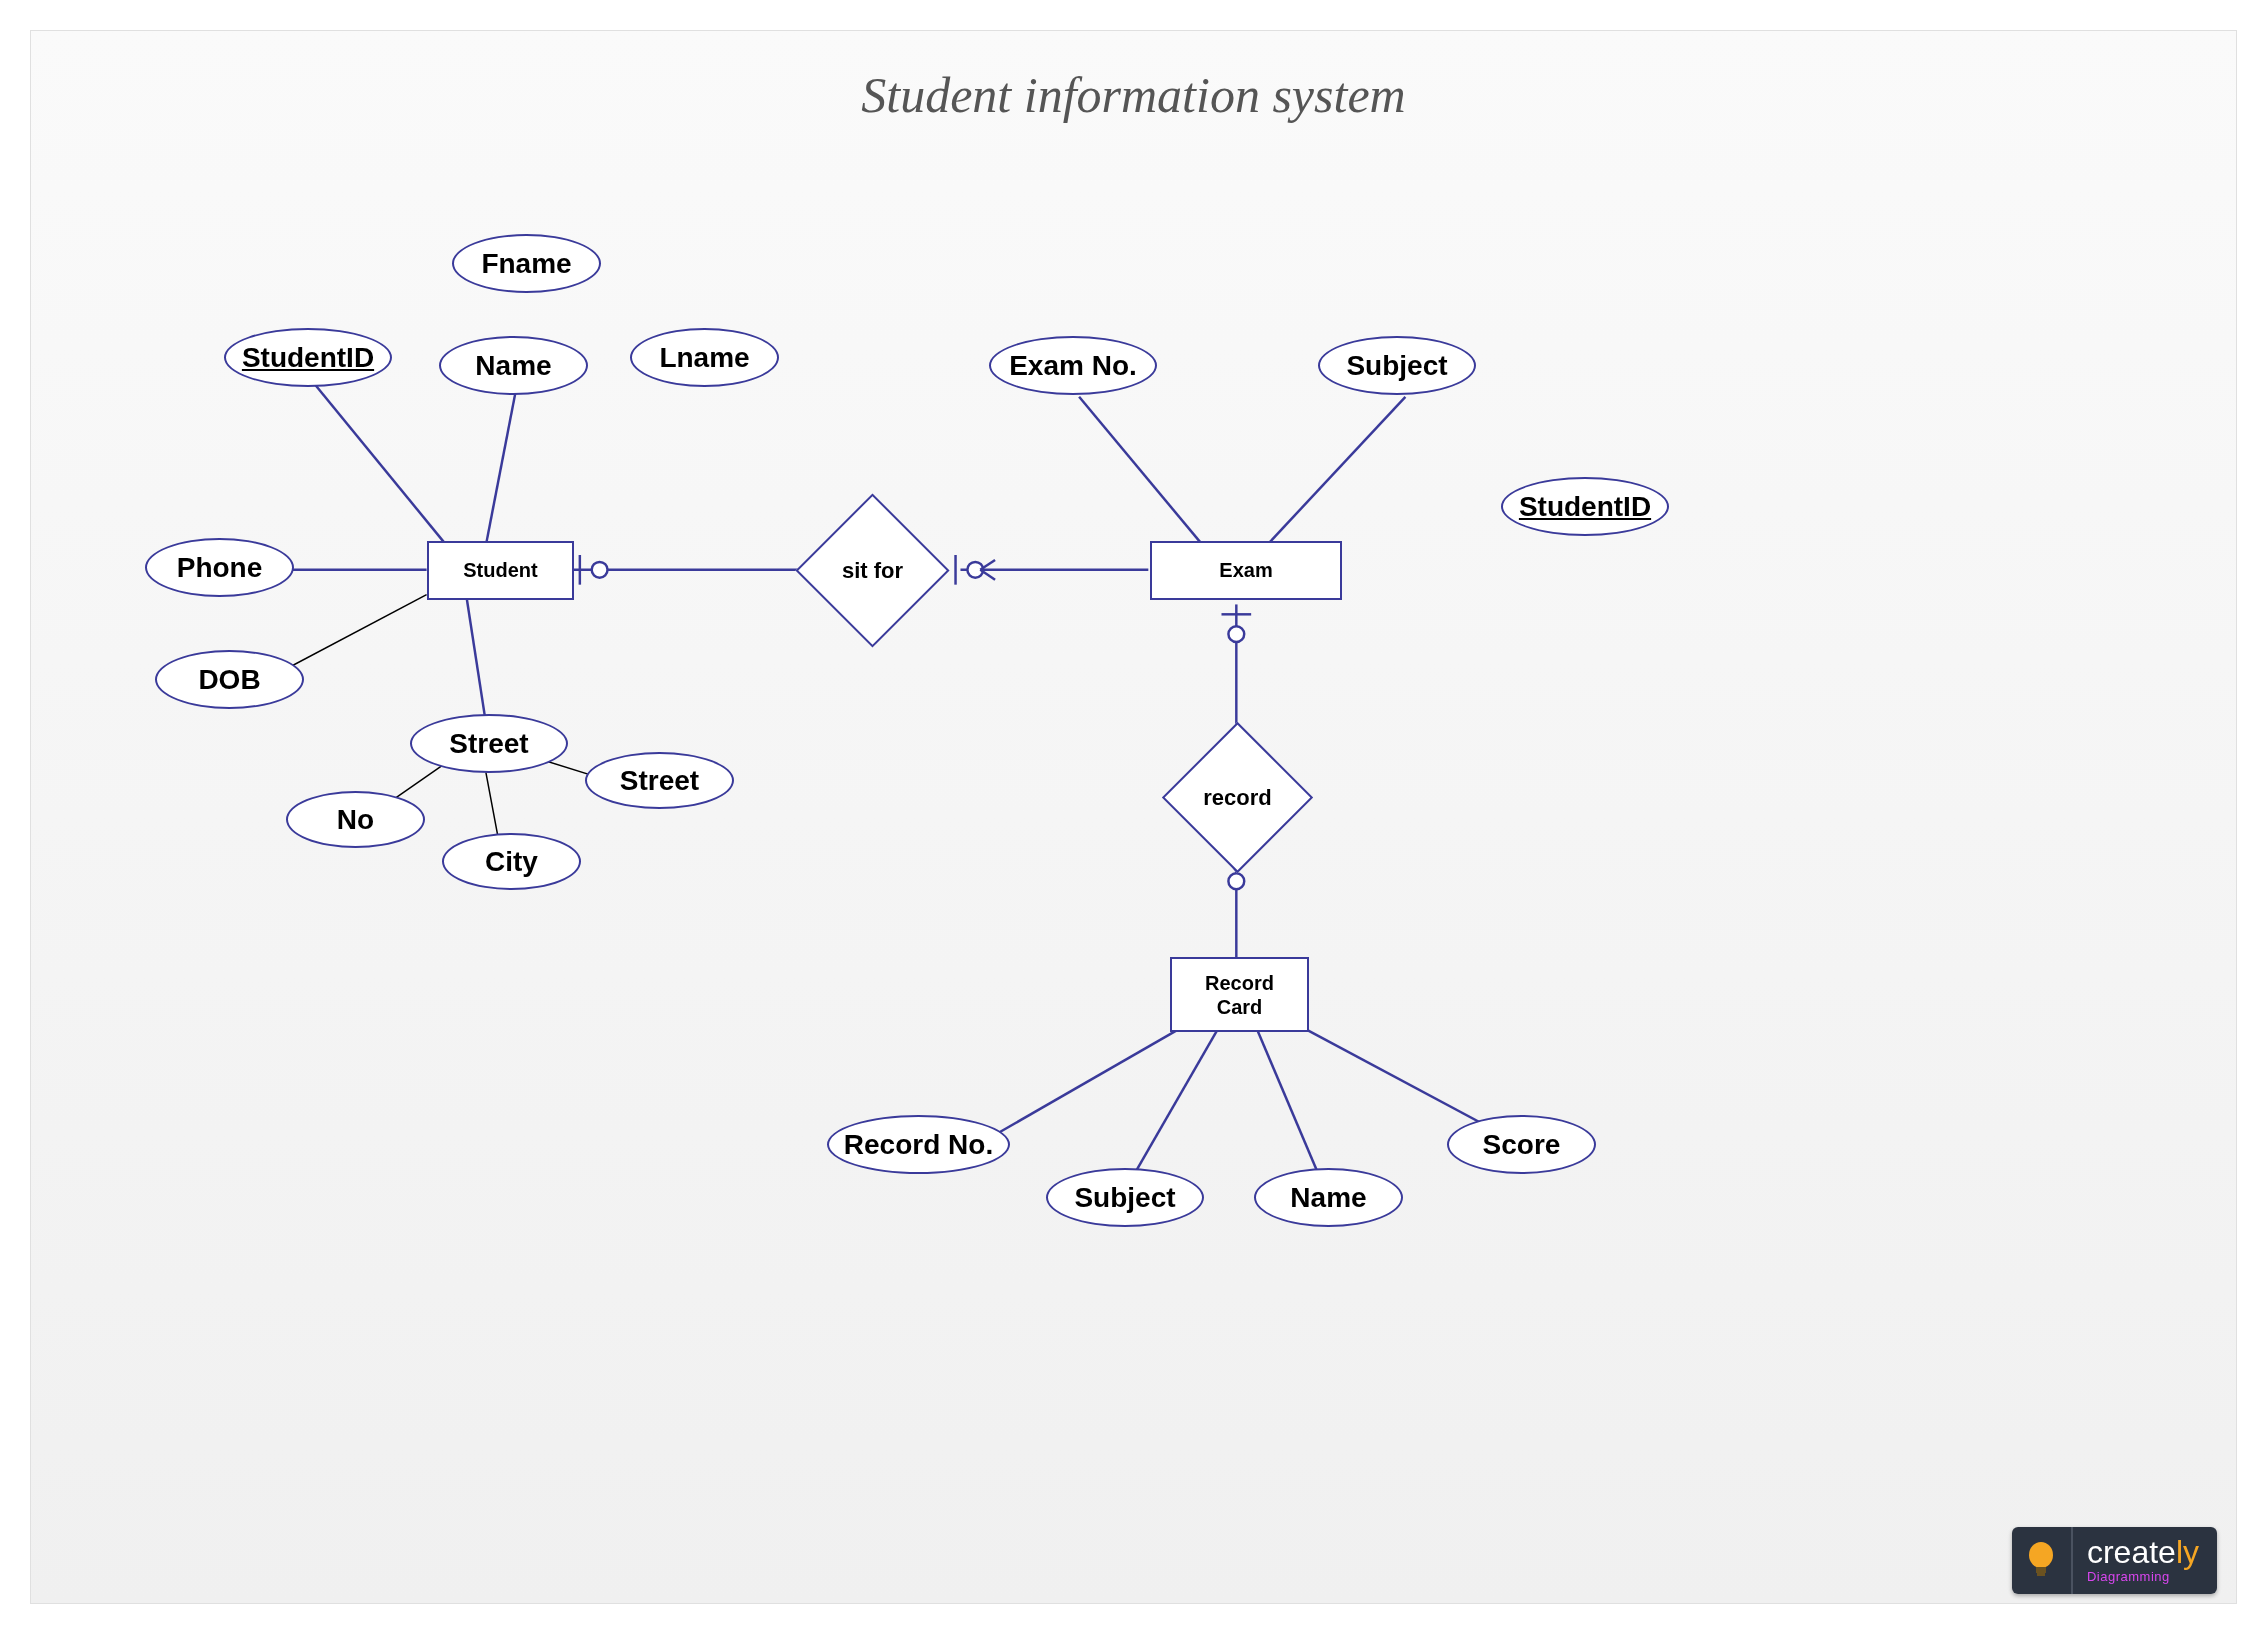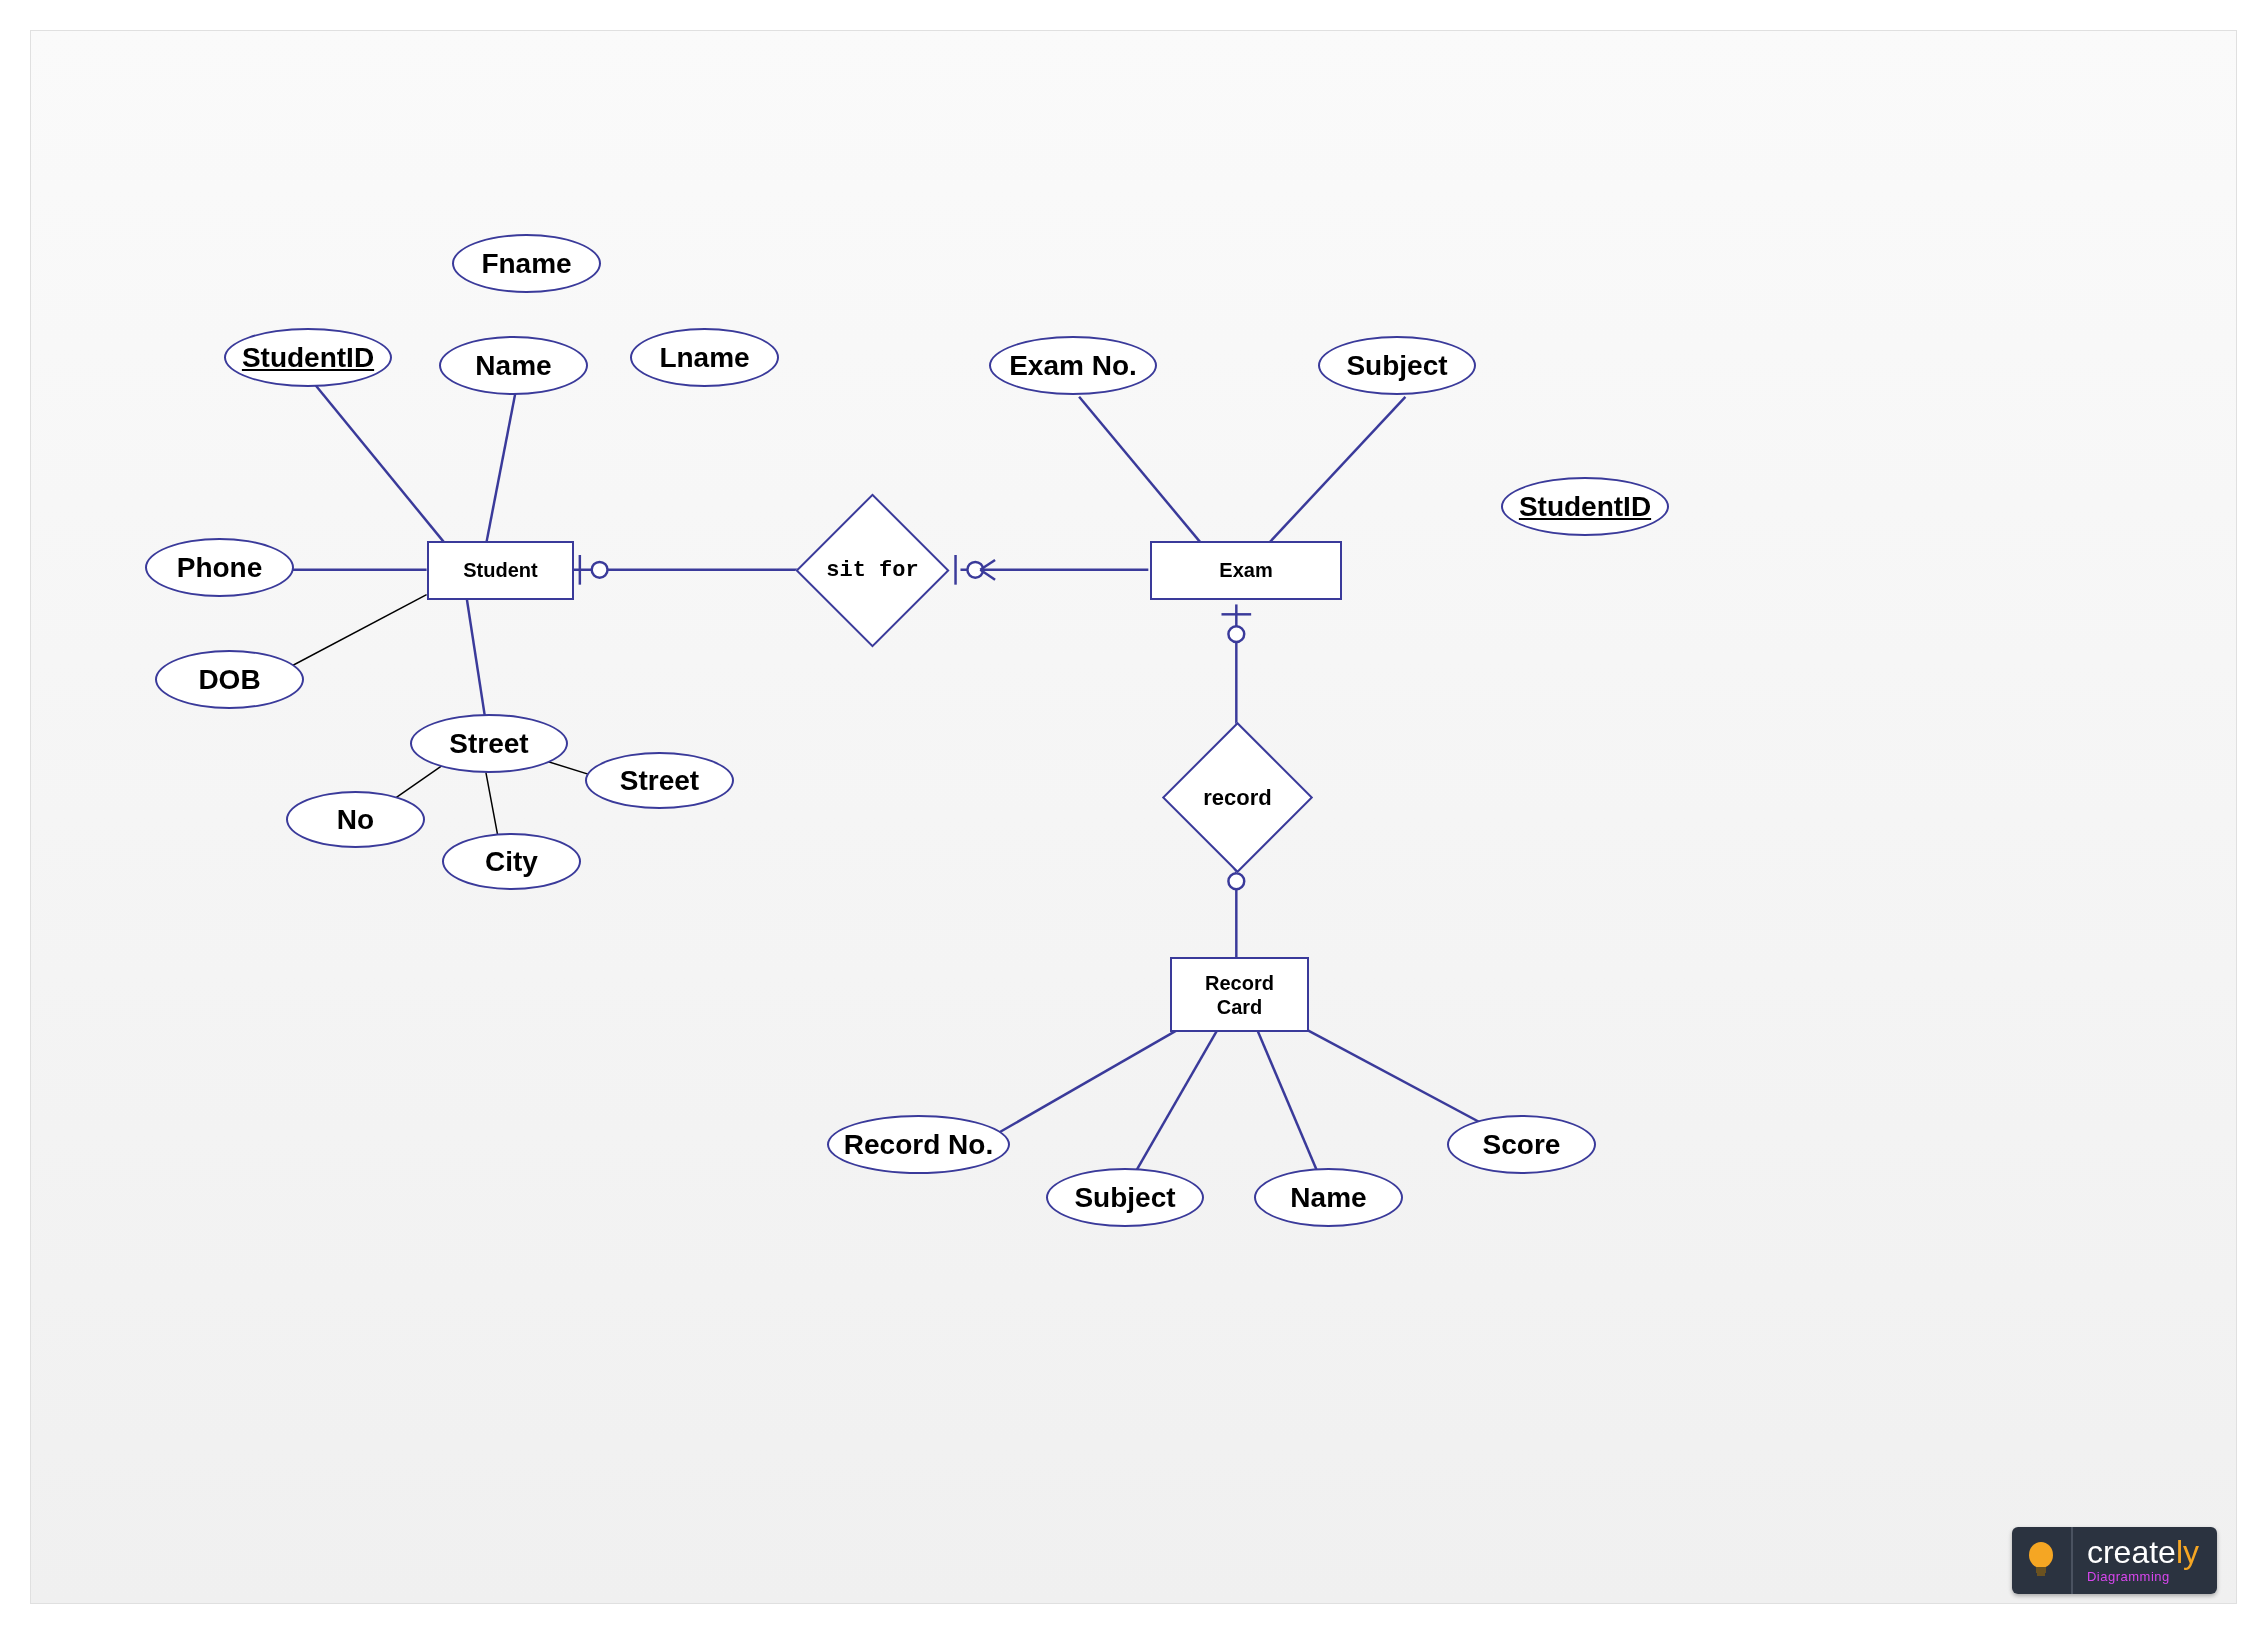--- a/index.html
+++ b/index.html
@@ -115,20 +115,21 @@
       font-size: 13px;
       color: #d946ef;
       letter-spacing: 0.5px;
       margin-top: 2px;
     }
   </style>
 </head>
 <body>
 
 <div class="canvas">
+  <div class="title">Student information system</div>
 
   <svg class="lines" viewBox="0 0 2230 1590">
     <g stroke="#3a3a9a" stroke-width="2.5" fill="none">
 
       <line x1="420" y1="520" x2="285" y2="355"></line>
       <line x1="460" y1="520" x2="490" y2="365"></line>
       <line x1="400" y1="545" x2="260" y2="545"></line>
       <line x1="440" y1="570" x2="460" y2="700"></line>
     </g>
     <g stroke="#000" stroke-width="1.5" fill="none">
@@ -166,21 +167,21 @@
       <line x1="1240" y1="1010" x2="1310" y2="1175"></line>
       <line x1="1290" y1="1010" x2="1505" y2="1125"></line>
     </g>
   </svg>
 
   <div class="shape entity" style="left:396px; top:510px; width:147px; height:59px;">Student</div>
   <div class="shape entity" style="left:1119px; top:510px; width:192px; height:59px;">Exam</div>
   <div class="shape entity" style="left:1139px; top:926px; width:139px; height:75px; white-space:pre-line; line-height:1.2;">Record
 Card</div>
 
-  <div class="relationship-wrap" style="left:787px; top:485px; width:109px; height:109px;font-family:Liberation Mono, monospace;">
+  <div class="relationship-wrap" style="left:787px; top:485px; width:109px; height:109px;">
     <div class="relationship"></div>
     <div class="relationship-label">sit for</div>
   </div>
   <div class="relationship-wrap" style="left:1153px; top:713px; width:107px; height:107px;">
     <div class="relationship"></div>
     <div class="relationship-label">record</div>
   </div>
 
   <div class="shape attribute underline" style="left:193px; top:297px; width:168px; height:59px;">StudentID</div>
   <div class="shape attribute" style="left:421px; top:203px; width:149px; height:59px;">Fname</div>

